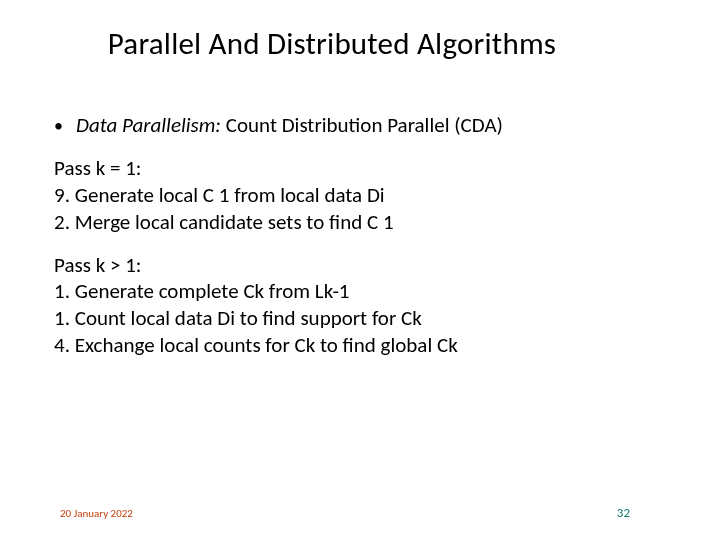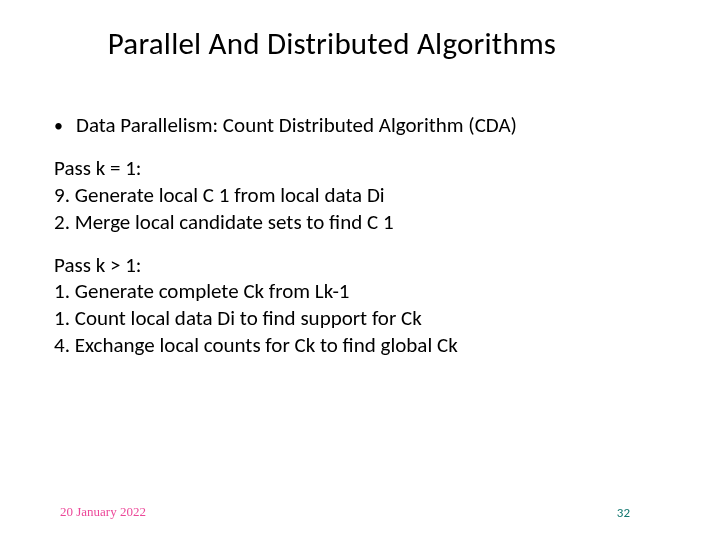--- a/index.html
+++ b/index.html
@@ -40,34 +40,34 @@
   .bullet-row {
     display: flex;
     align-items: baseline;
   }
   .bullet-dot {
     width: 22px;
     flex: 0 0 22px;
     font-size: 18px;
   }
   .italic {
+    font-style: italic;
   }
   .block {
     margin-top: 16px;
   }
   .block2 {
     margin-top: 16px;
   }
   .footer-date {
     position: absolute;
     left: 60px;
     bottom: 20px;
-    font-size: 13px;
-    color: #ec4899;
-    font-family: Liberation Serif, serif;
+    font-size: 11px;
+    color: #c2410c;
   }
   .footer-page {
     position: absolute;
     right: 34px;
     bottom: 20px;
     font-size: 13px;
     color: #0f766e;
   }
 </style>
 </head>
@@ -75,21 +75,21 @@
 
 <div class="slide">
 
   <div class="title">Parallel And Distributed Algorithms</div>
 
   <div class="body">
 
     <div class="bullet-row">
       <span class="bullet-dot">•</span>
       <span>
-        <span class="italic">Data Parallelism:</span><span>  Count Distributed Algorithm (CDA)</span>
+        <span class="italic">Data Parallelism:</span><span>  Count Distribution Parallel (CDA)</span>
       </span>
     </div>
 
     <div class="block">
       <div>Pass k = 1:</div>
       <div>9. Generate local C 1 from local data Di</div>
       <div>2. Merge local candidate sets to find C 1</div>
     </div>
 
     <div class="block2">

